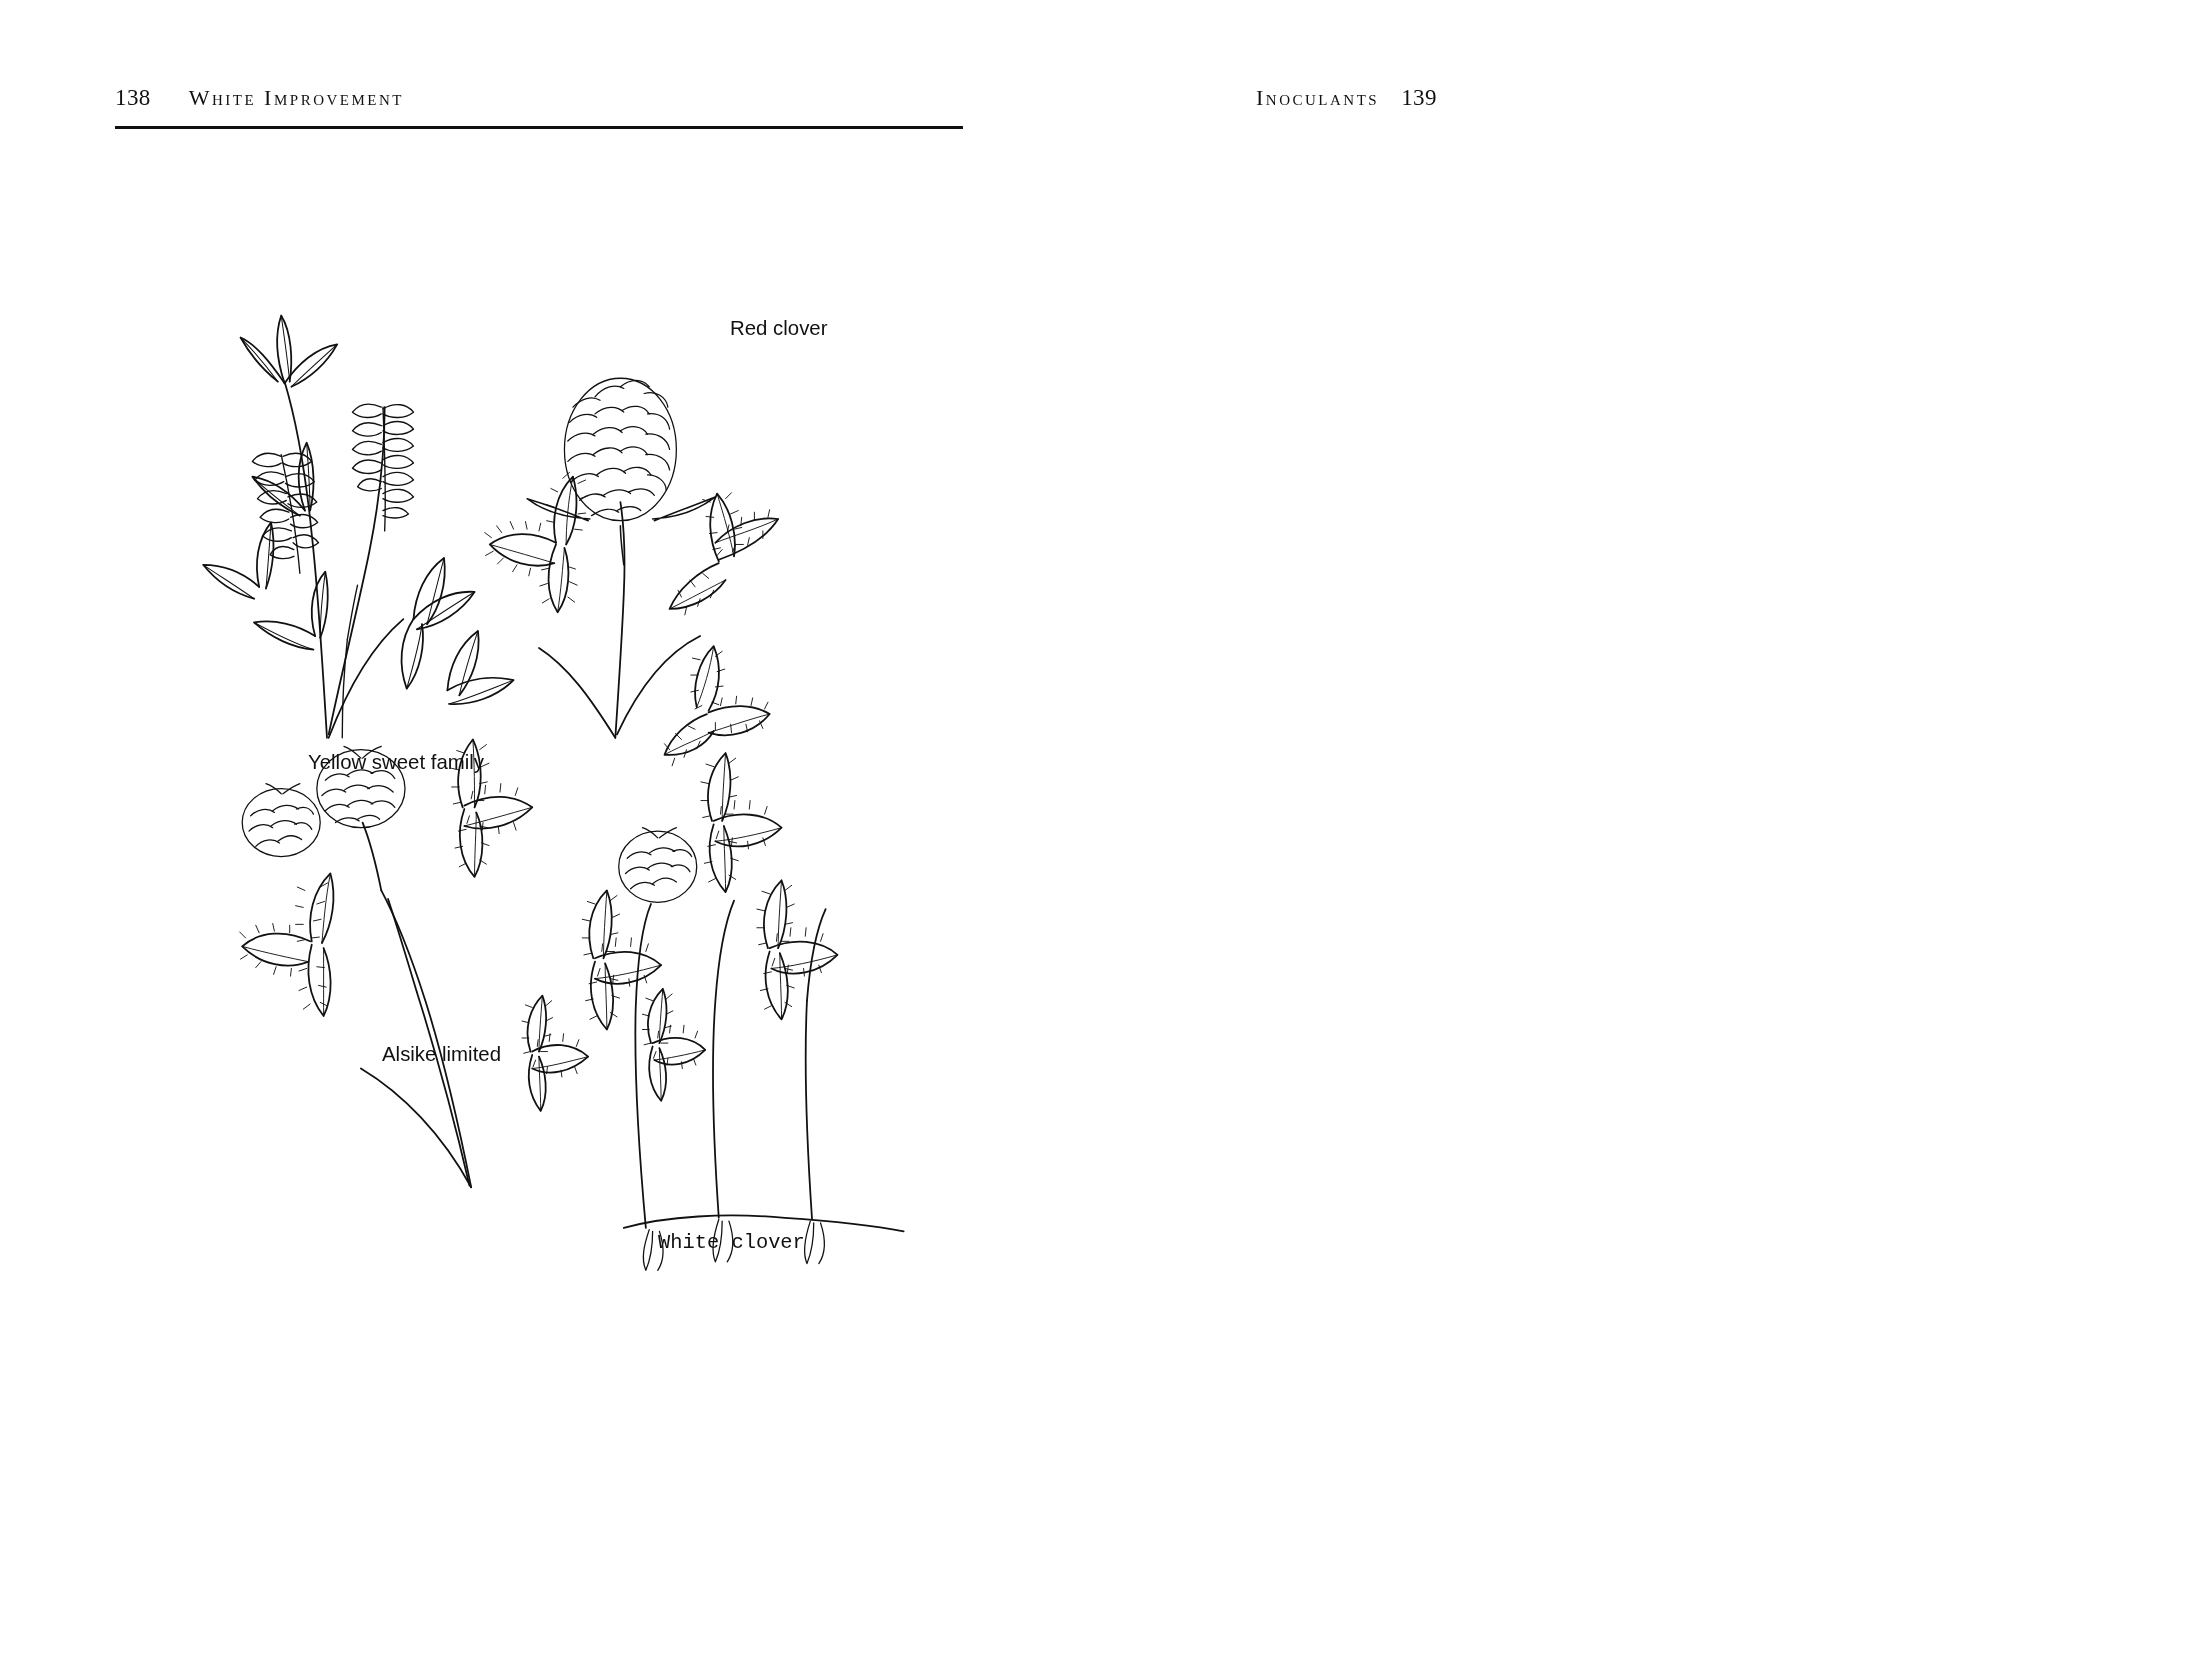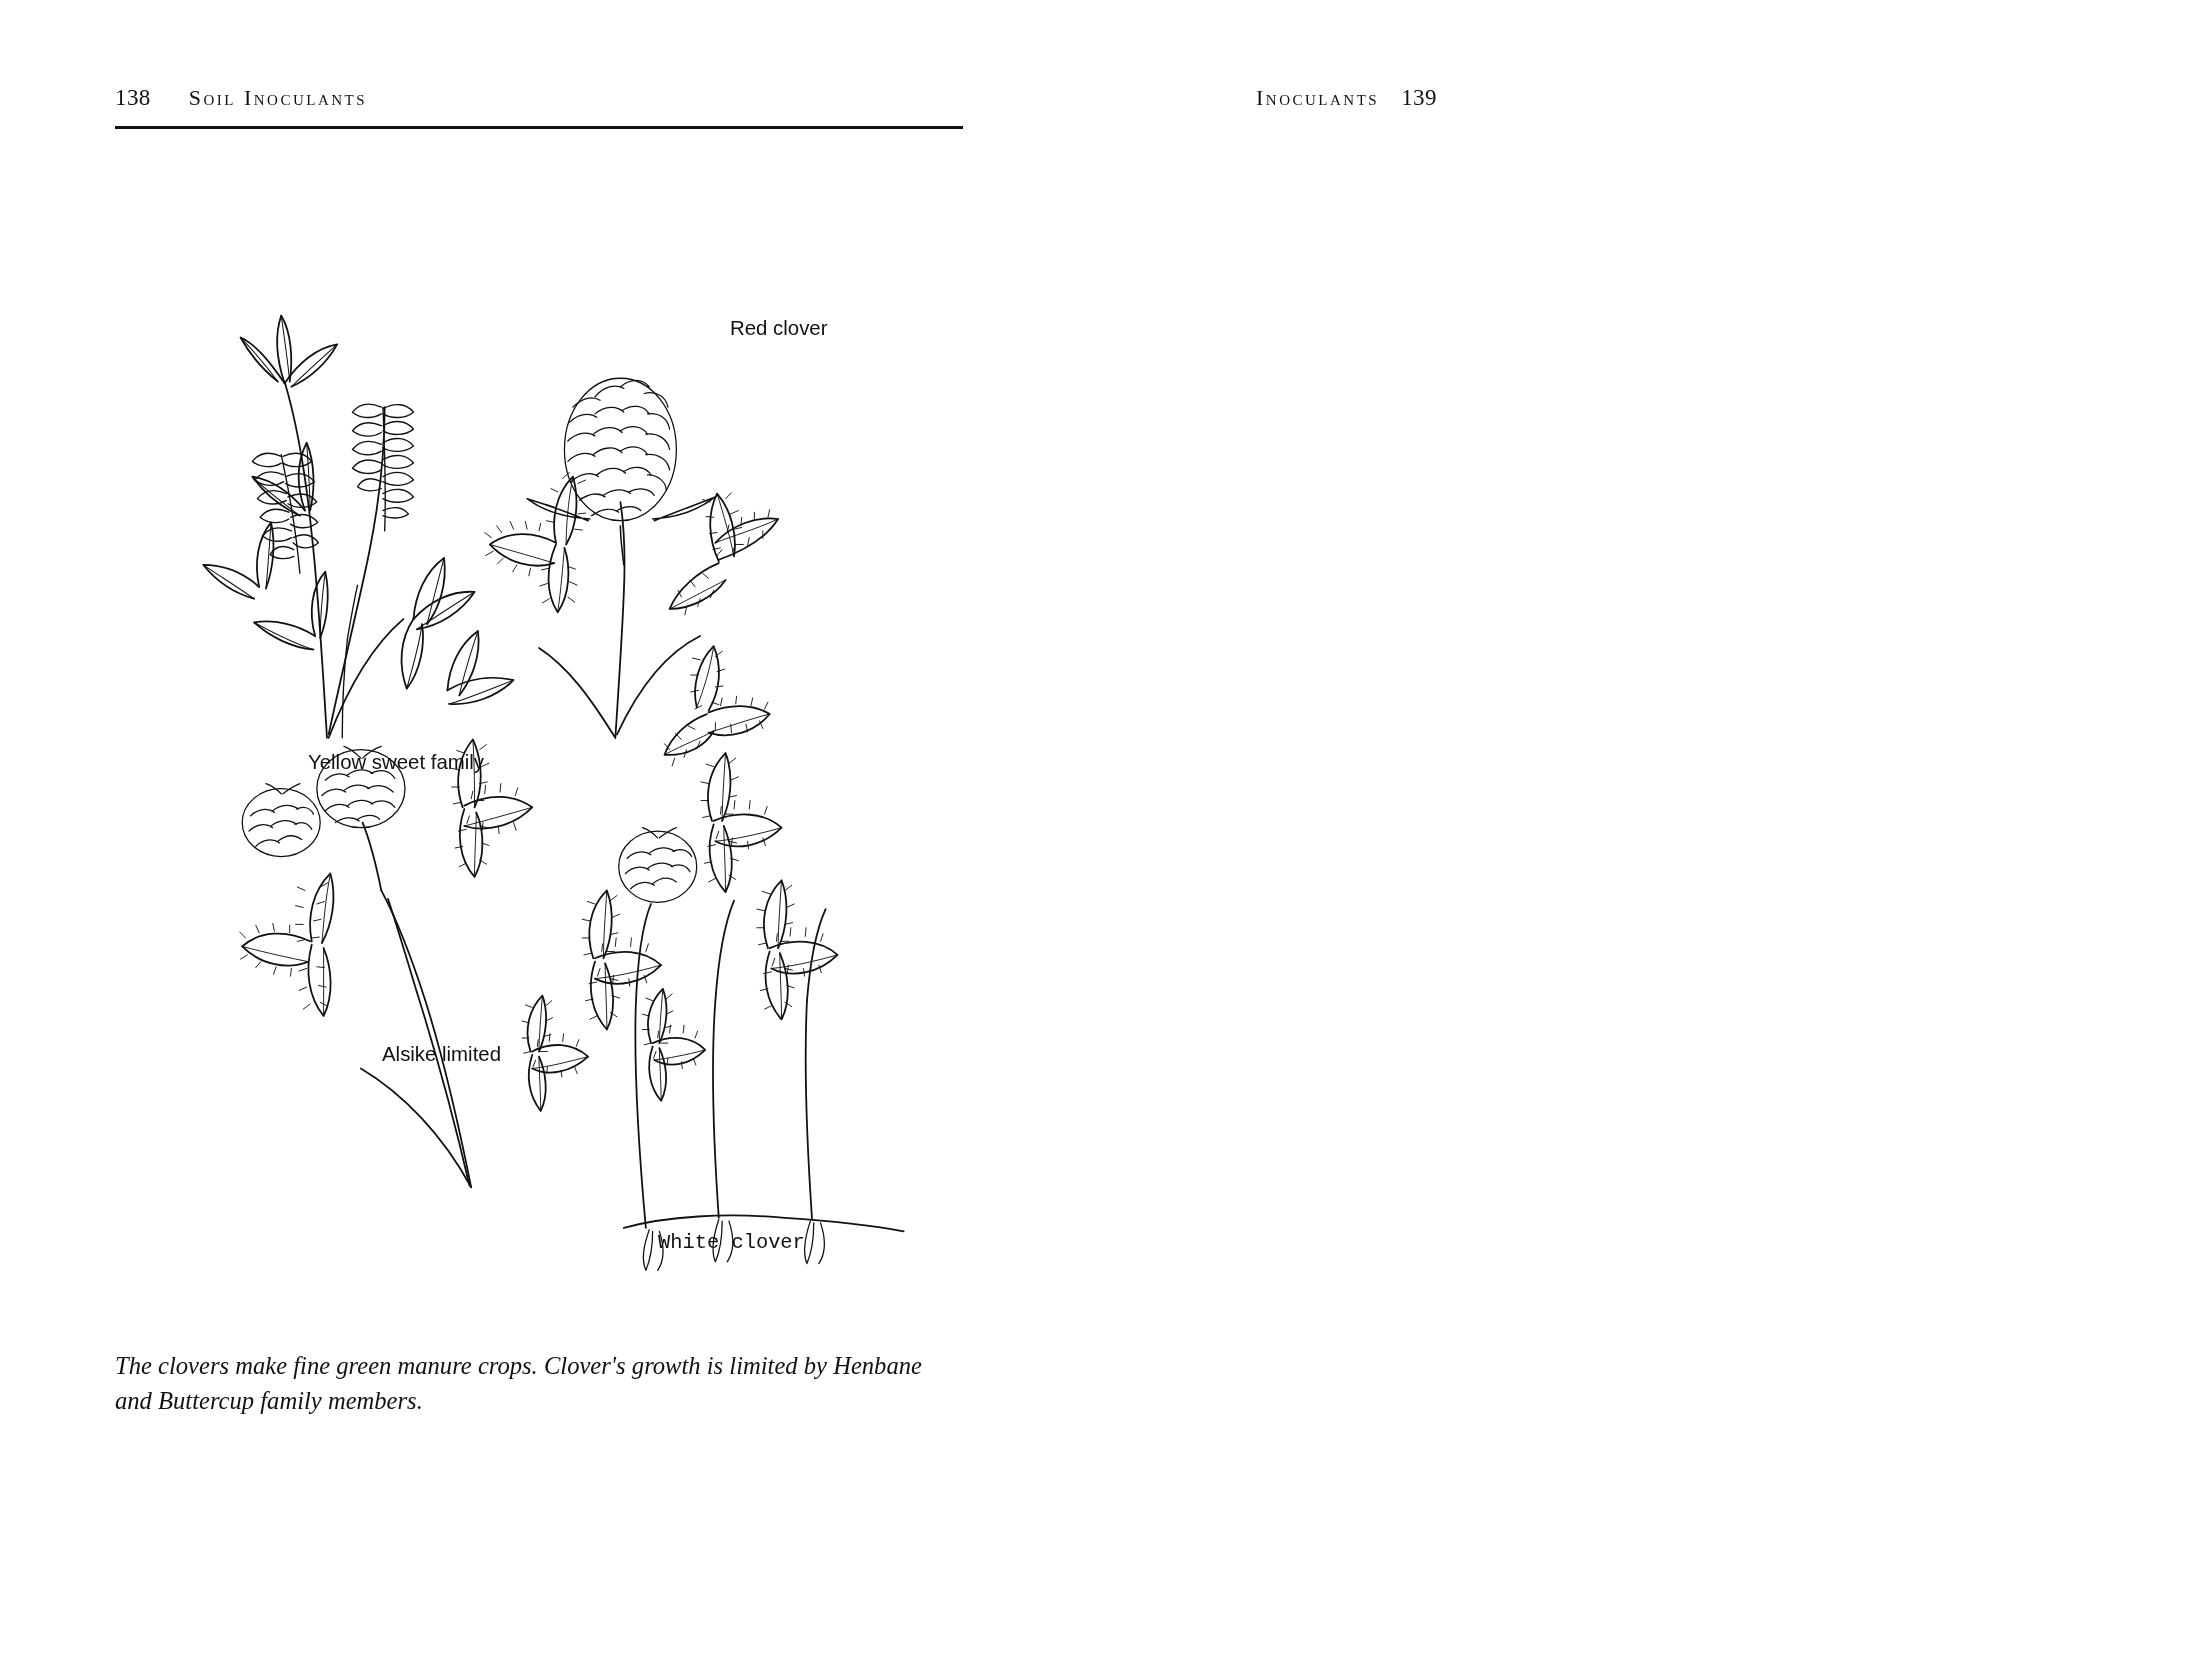--- a/index.html
+++ b/index.html
@@ -109,21 +109,21 @@
   }
 </style>
 </head>
 <body>
 
 <div class="page-spread">
 
   <div class="page page-left">
 
     <div class="runhead runhead-left">
-      <span class="folio">138</span><span class="title">Soil Inoculants</span>
+      <span class="folio">138</span><span class="title">White Improvement</span>
     </div>
     <div class="rule rule-left"></div>
 
     <div class="figure">
       <svg width="848" height="1128" viewBox="0 0 1000 1330" xmlns="http://www.w3.org/2000/svg">
         <g stroke="#111" fill="none" stroke-width="2.1" stroke-linecap="round" stroke-linejoin="round">
 
           <path d="M250 640 C245 560 240 470 232 400 C225 330 215 270 200 220"></path>
           <path d="M252 636 C268 560 288 480 300 420 C312 360 318 300 318 250"></path>
           <path d="M252 640 C275 580 305 530 340 500"></path>
@@ -478,21 +478,20 @@
 
         </g>
       </svg>
 
       <div class="fig-label lbl-red">Red clover</div>
       <div class="fig-label lbl-yellow">Yellow sweet family</div>
       <div class="fig-label lbl-alsike">Alsike limited</div>
       <div class="fig-label lbl-white">White clover</div>
     </div>
 
-    <div class="caption">The clovers make fine green manure crops. Clover's growth is limited by Henbane and Buttercup family members.</div>
   </div>
 
   <div class="page page-right">
 
     <div class="runhead runhead-right">
       <span class="title">Inoculants</span><span class="folio">139</span>
     </div>
 
   </div>
 

